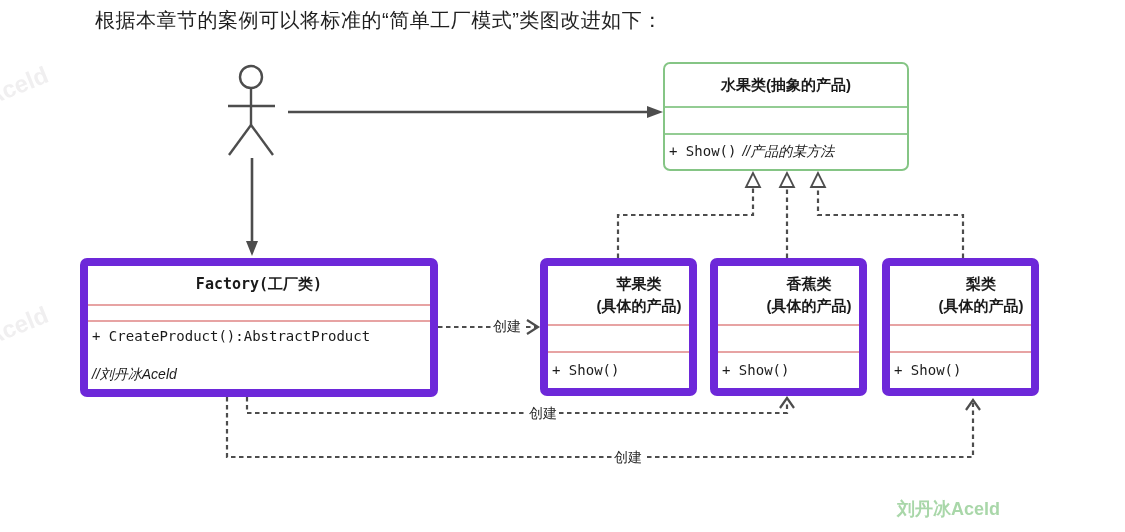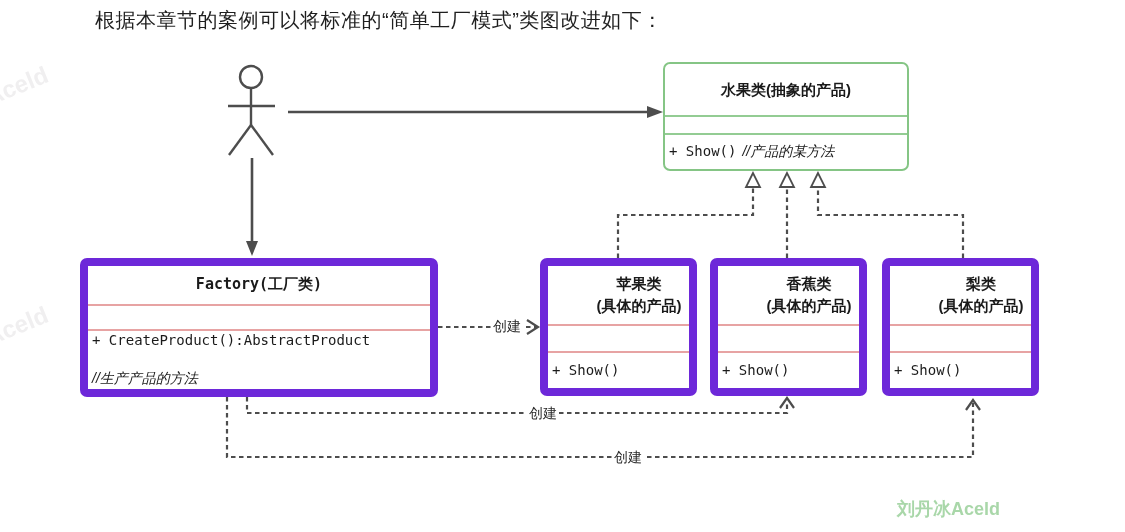--- a/index.html
+++ b/index.html
@@ -84,25 +84,25 @@
     position: absolute;
     background: #ffffff;
     font-size: 14px;
     color: #2a2a2a;
     padding: 0 2px;
     line-height: 17px;
     margin-left: 24px;
   }
   
   #box-fruit   { left: 663px; top: 62px;  width: 246px; height: 109px; }
-  #box-fruit   .comp-title  { height: 51px; }
+  #box-fruit   .comp-title  { height: 42px; }
   #box-fruit   .comp-method { height: 36px; }
   #box-factory { left: 80px;  top: 258px; width: 358px; height: 139px; }
   #box-factory .comp-title  { height: 38px; }
-  #box-factory .comp-method { height: 60px; gap: 16px; }
+  #box-factory .comp-method { height: 69px; gap: 16px; }
   .product-box { top: 258px; width: 157px; height: 138px; }
   .product-box .comp-title  { height: 58px; padding-left: 41px; }
   .product-box .comp-method { height: 37px; }
   #box-apple  { left: 540px; }
   #box-banana { left: 710px; }
   #box-pear   { left: 882px; }
 </style>
 </head>
 <body>
 
@@ -177,21 +177,21 @@
     </div>
   </div>
 
   <div id="box-factory" class="uml-box red">
     <div class="comp comp-title">
       <span class="code-name">Factory(工厂类)</span>
     </div>
     <div class="comp comp-body"></div>
     <div class="comp comp-method">
       <span class="code">+ CreateProduct():AbstractProduct</span>
-      <span class="comment">//生产产品的方法</span>
+      <span class="comment">//刘丹冰Aceld</span>
     </div>
   </div>
 
   <div id="box-apple" class="uml-box red product-box">
     <div class="comp comp-title">
       <span>苹果类</span>
       <span>(具体的产品)</span>
     </div>
     <div class="comp comp-body"></div>
     <div class="comp comp-method">

